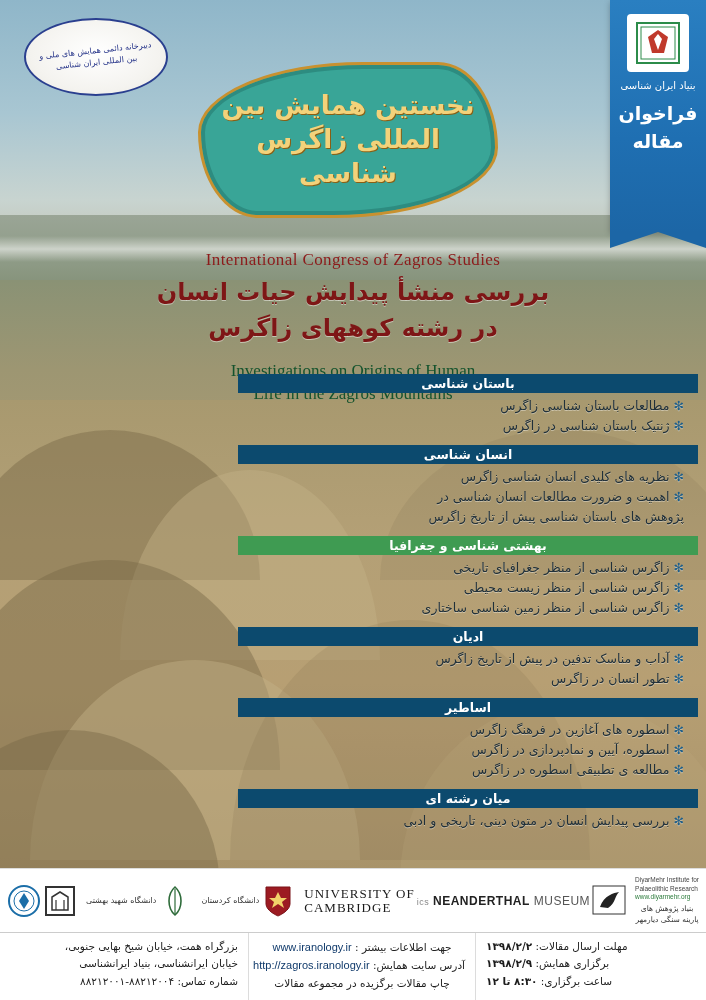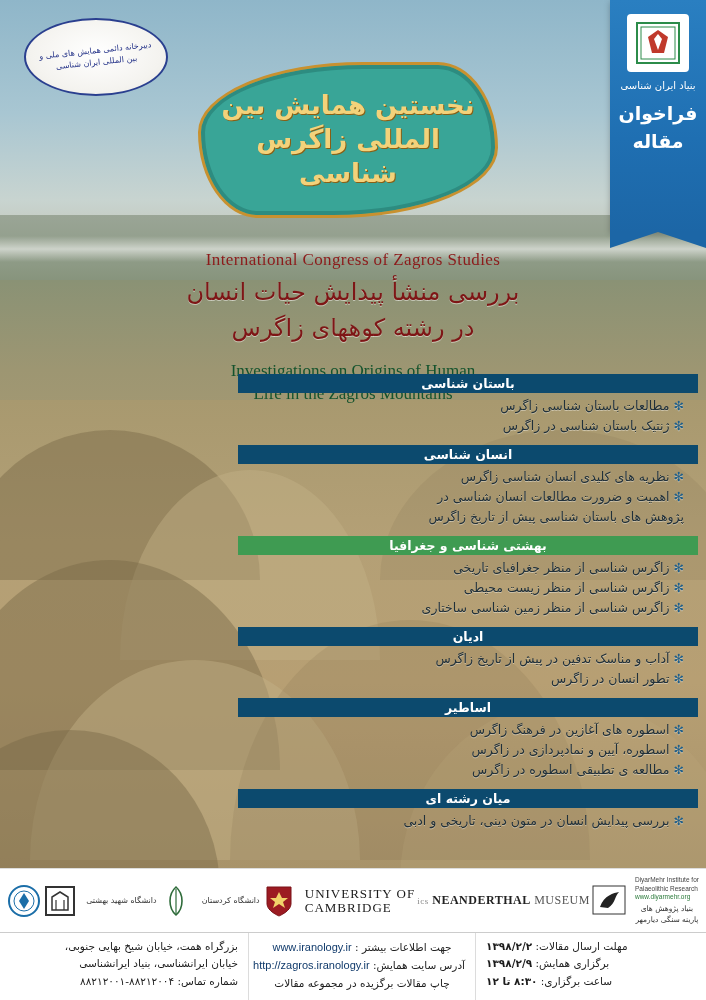--- a/index.html
+++ b/index.html
@@ -187,21 +187,21 @@
     letter-spacing: 0.4px;
   }
   .title-fa {
     position: absolute;
     left: 0; top: 274px;
     width: 706px;
     text-align: center;
     color: #7e1616;
     direction: rtl;
     font-size: 24px;
-    font-weight: normal;
+    font-weight: bold;
     line-height: 1.5;
     text-shadow: 0 1px 0 rgba(255,255,255,0.45);
   }
   .title-en-bottom {
     position: absolute;
     left: 0; top: 332px;
     width: 706px;
     text-align: center;
     color: #14532d;
     font-family: "Liberation Serif", serif;
@@ -274,21 +274,21 @@
   }
   .logo-cam {
     font-family: "Liberation Serif", serif;
     font-size: 13px;
     letter-spacing: 1px;
     line-height: 1.05;
     color: #1a1a1a;
     text-align: left;
   }
   .logo-nean {
-    font-family: Liberation Serif, serif;
+    font-family: Liberation Sans, sans-serif;
     font-size: 12px;
     color: #555555;
     letter-spacing: 0.5px;
   }
   .logo-nean b { color: #222222; }
   .logo-diyar {
     font-family: "Liberation Sans", sans-serif;
     font-size: 6.5px;
     color: #444444;
     text-align: left;

